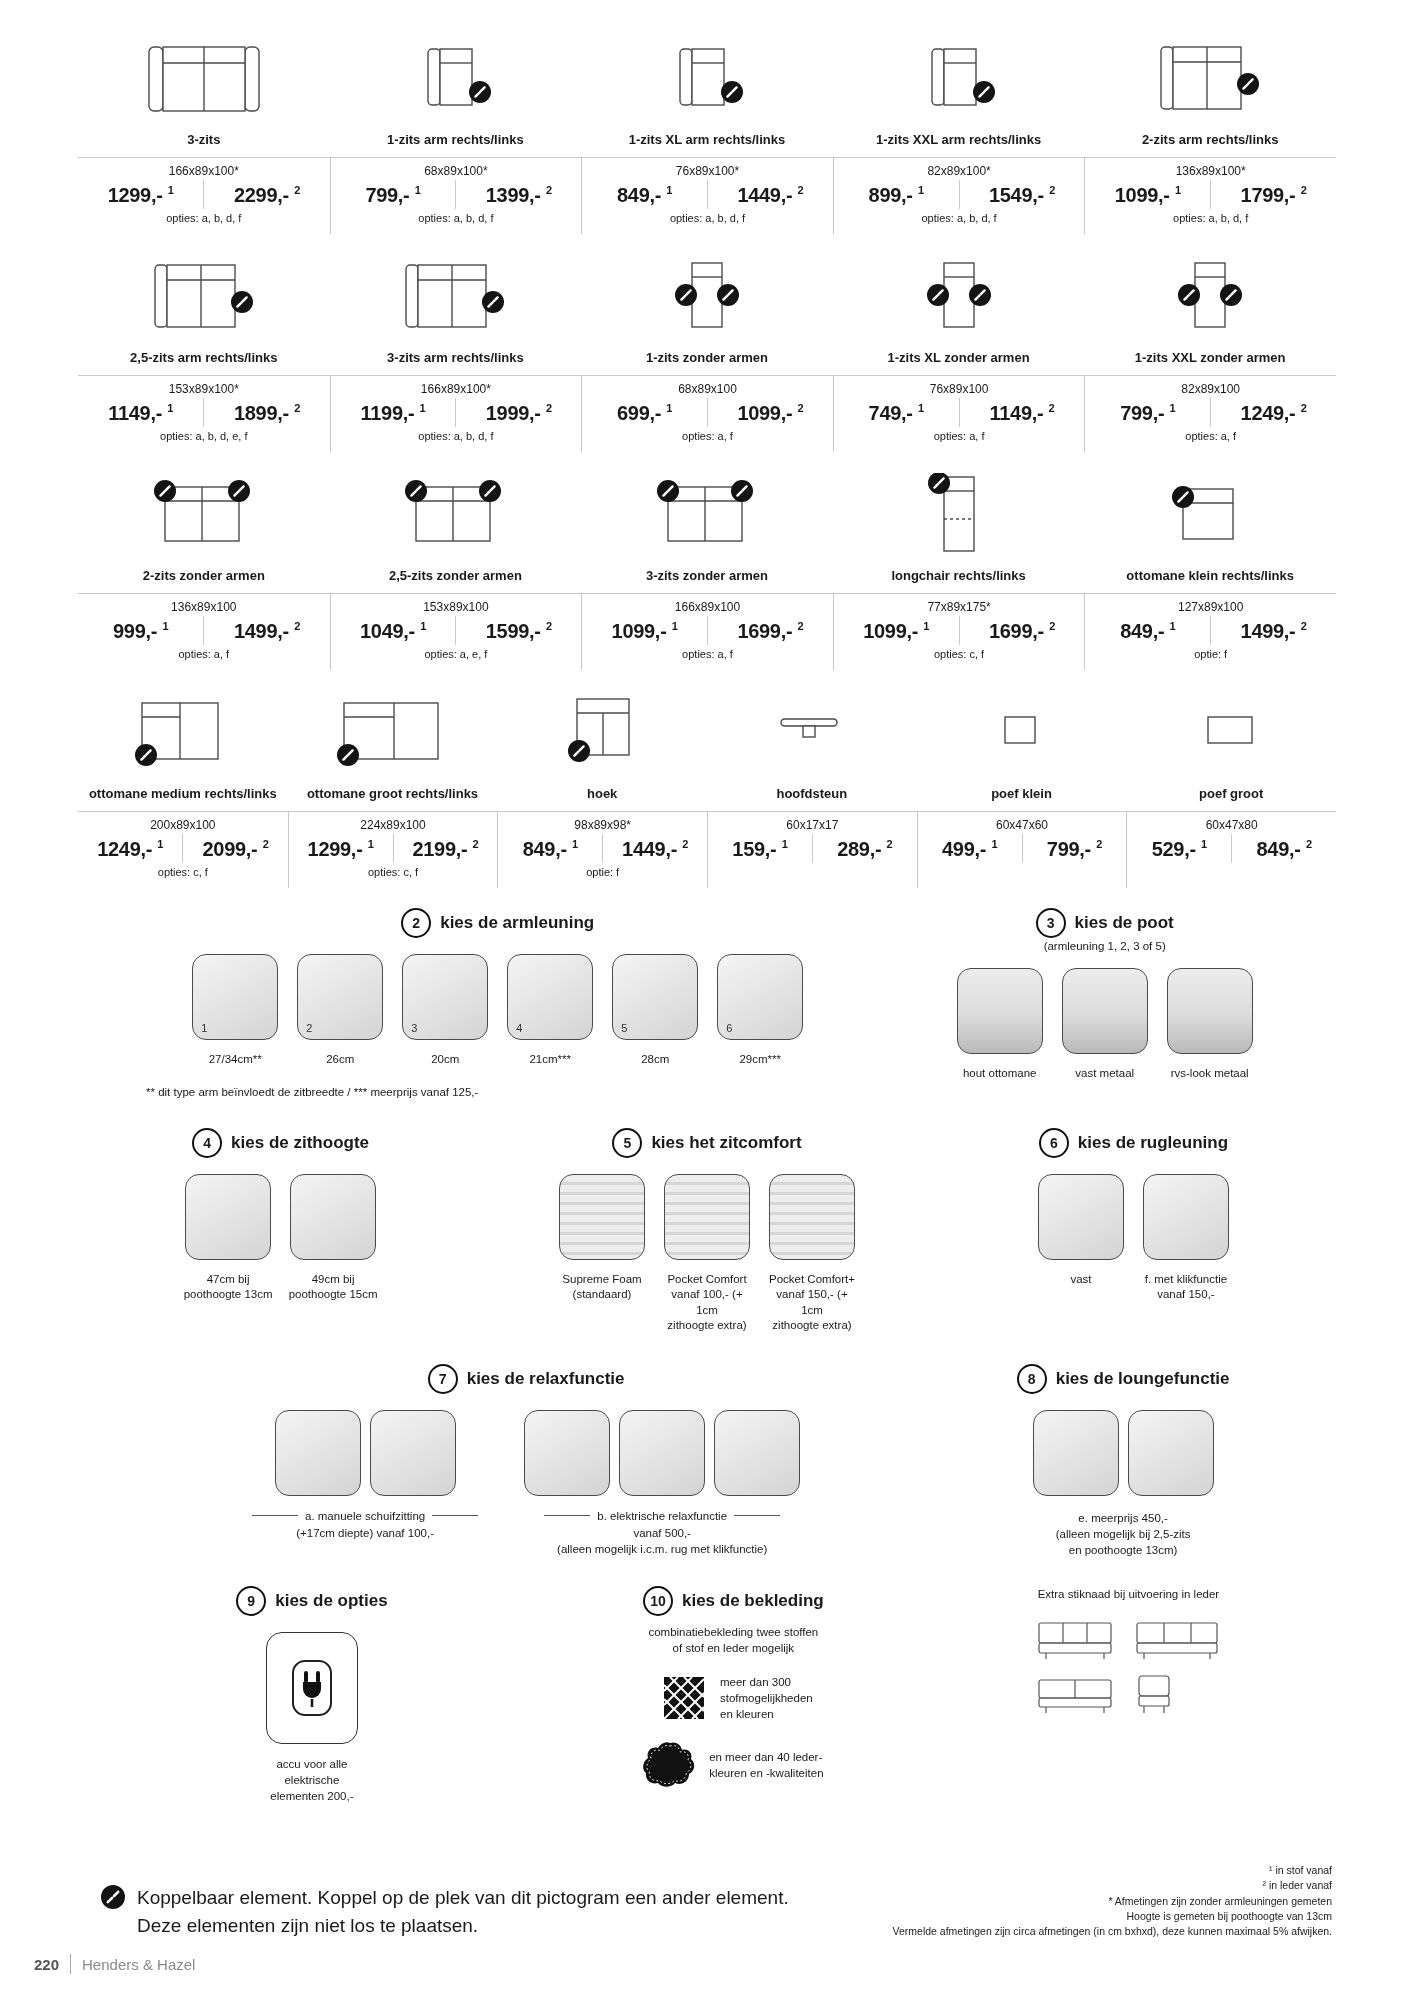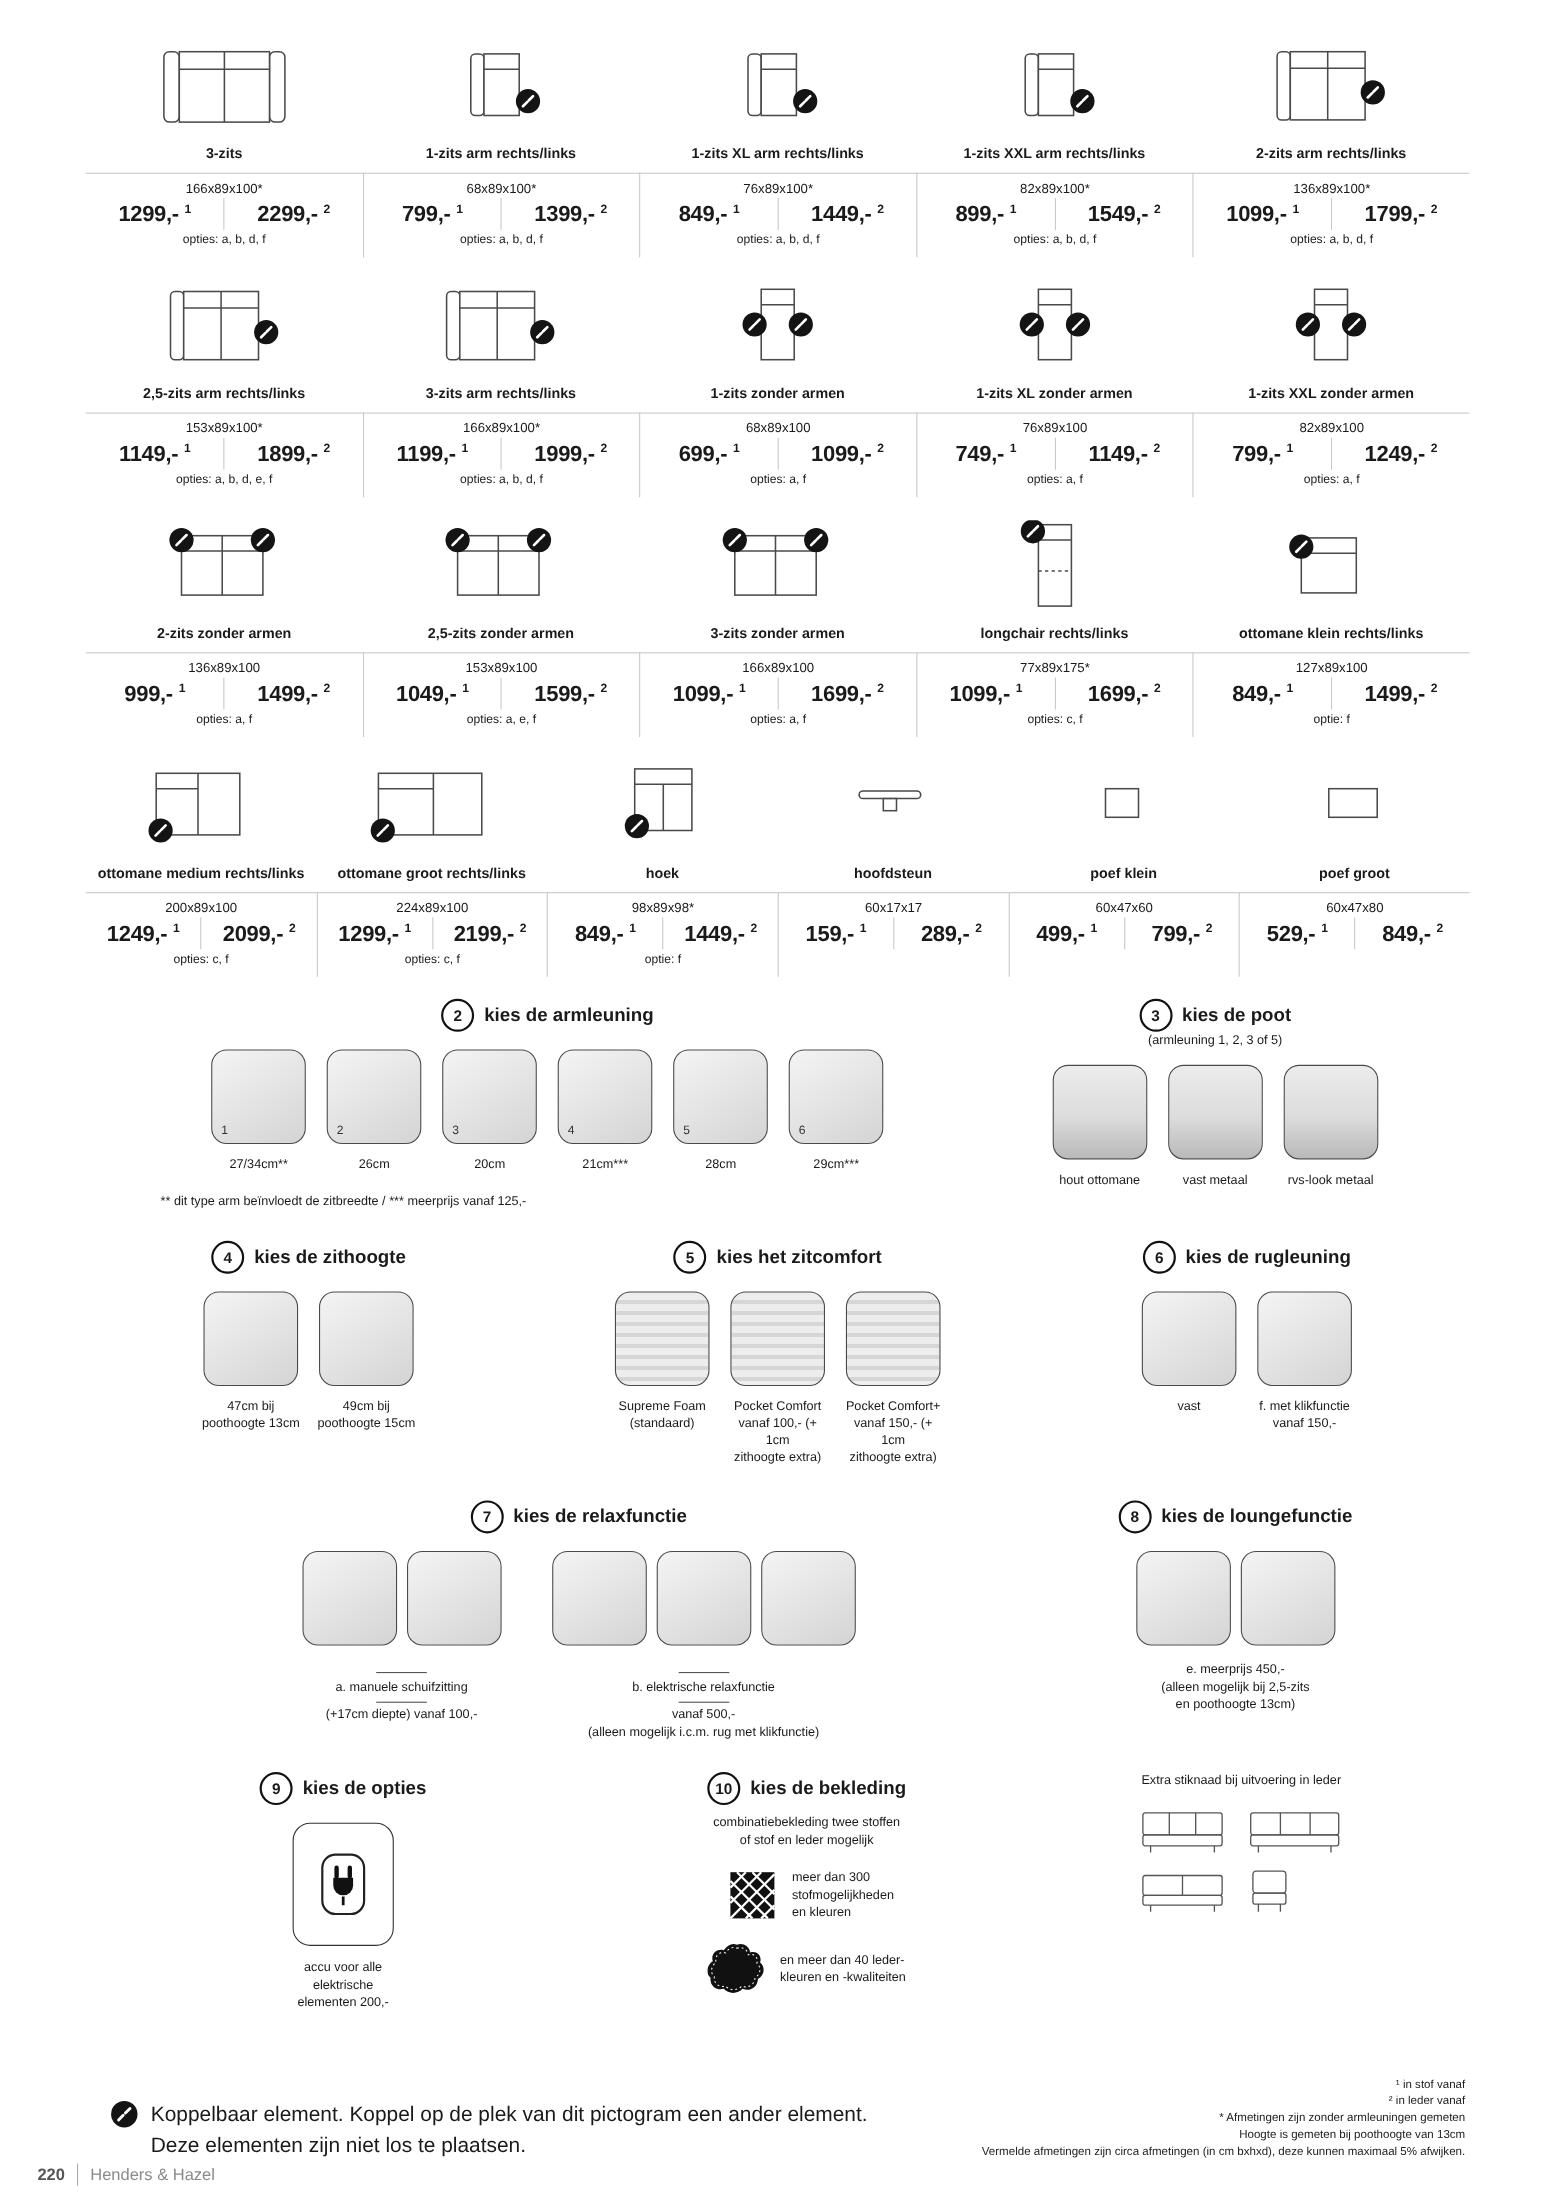--- a/index.html
+++ b/index.html
@@ -45,42 +45,42 @@
   #mid1{display:flex;margin:20px 60px 0 60px;}
   #sec2{flex:1.9;}
   #sec3{flex:1;}
   #mid2{display:flex;margin:30px 70px 0 70px;}
   #sec4{flex:1;} #sec5{flex:1.5;} #sec6{flex:1;}
   #mid3{display:flex;margin:30px 70px 0 70px;}
   #sec7{flex:2.3;} #sec8{flex:1;}
   .s7groups{display:flex;justify-content:center;gap:46px;margin-top:16px;}
   .s7group{display:flex;flex-direction:column;align-items:center;}
   .s7thumbs{display:flex;gap:9px;}
-  .dashline{display:flex;align-items:center;gap:7px;font-size:11.5px;margin-top:24px;justify-content:center;flex-direction:column;}
+  .dashline{display:flex;align-items:center;gap:7px;font-size:11.5px;margin-top:14px;justify-content:center;}
   .dash{width:46px;height:1px;background:#555;}
   .caption{font-size:11.5px;text-align:center;white-space:pre-line;line-height:1.4;}
   .caption.m{margin-top:3px;}
   #mid4{display:flex;margin:28px 70px 0 70px;align-items:flex-start;}
   #sec9{flex:1.15;} #sec10{flex:1.25;} #extraleder{flex:1;}
   .s9items{display:flex;justify-content:center;gap:44px;margin-top:16px;}
   .s9item{display:flex;flex-direction:column;align-items:center;width:150px;}
   .plugbox{width:92px;height:112px;border:1.5px solid #333;border-radius:16px;box-sizing:border-box;
     display:flex;align-items:center;justify-content:center;background:#fff;}
   .s10row{display:flex;align-items:center;gap:12px;margin-top:16px;}
   .s10row .caption{text-align:left;}
   .intro{font-size:11.5px;text-align:center;white-space:pre-line;margin-top:8px;line-height:1.4;}
   .ledergrid{display:grid;grid-template-columns:auto auto;gap:10px 20px;justify-content:center;align-items:end;margin-top:16px;}
   .line-art rect{fill:none;stroke:#555;stroke-width:1.2;}
   .line-art line{stroke:#555;stroke-width:1.2;}
 
   
   #footer-note{display:flex;justify-content:space-between;align-items:flex-end;margin:36px 42px 0 60px;}
   .koppel{display:flex;gap:11px;align-items:flex-start;font-size:19px;line-height:1.45;}
   .fineprint{text-align:right;font-size:10.5px;line-height:1.45;color:#222;margin-top:23px;}
-  .pagebar{position:absolute;left:34px;bottom:13px;display:flex;align-items:center;gap:11px;}
+  .pagebar{position:absolute;left:34px;bottom:26px;display:flex;align-items:center;gap:11px;}
   .pagenum{font-size:15px;font-weight:bold;color:#555;}
   .pagesep{width:1px;height:20px;background:#aaa;}
   .brand{font-size:15px;color:#8a8a8a;}
 </style>
 </head>
 <body>
 
 <div class="page">
 
   <div id="product-grid">

